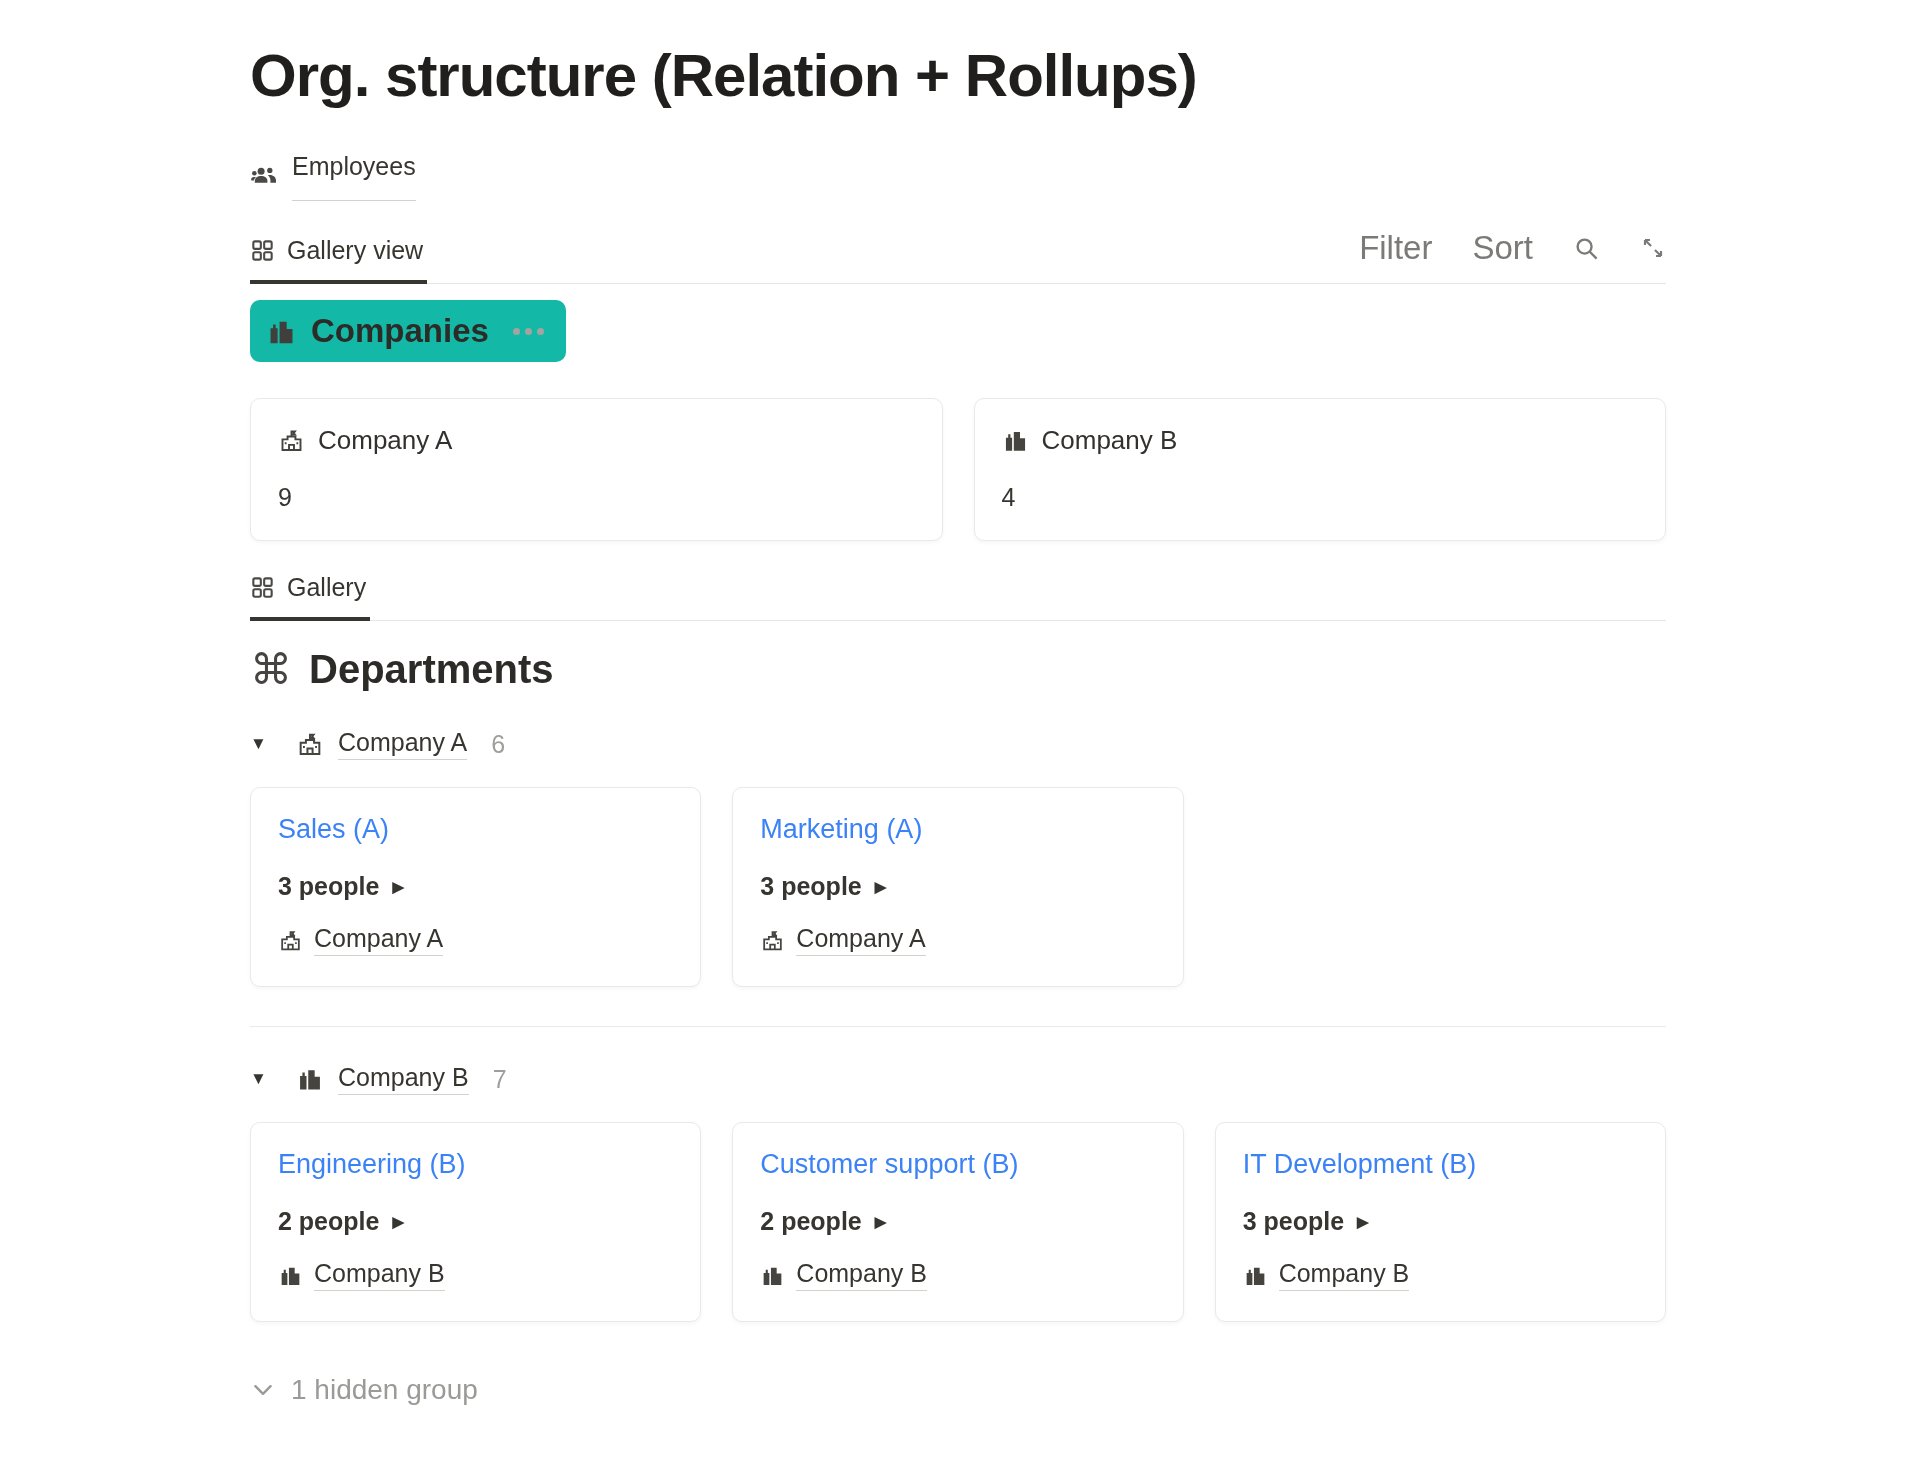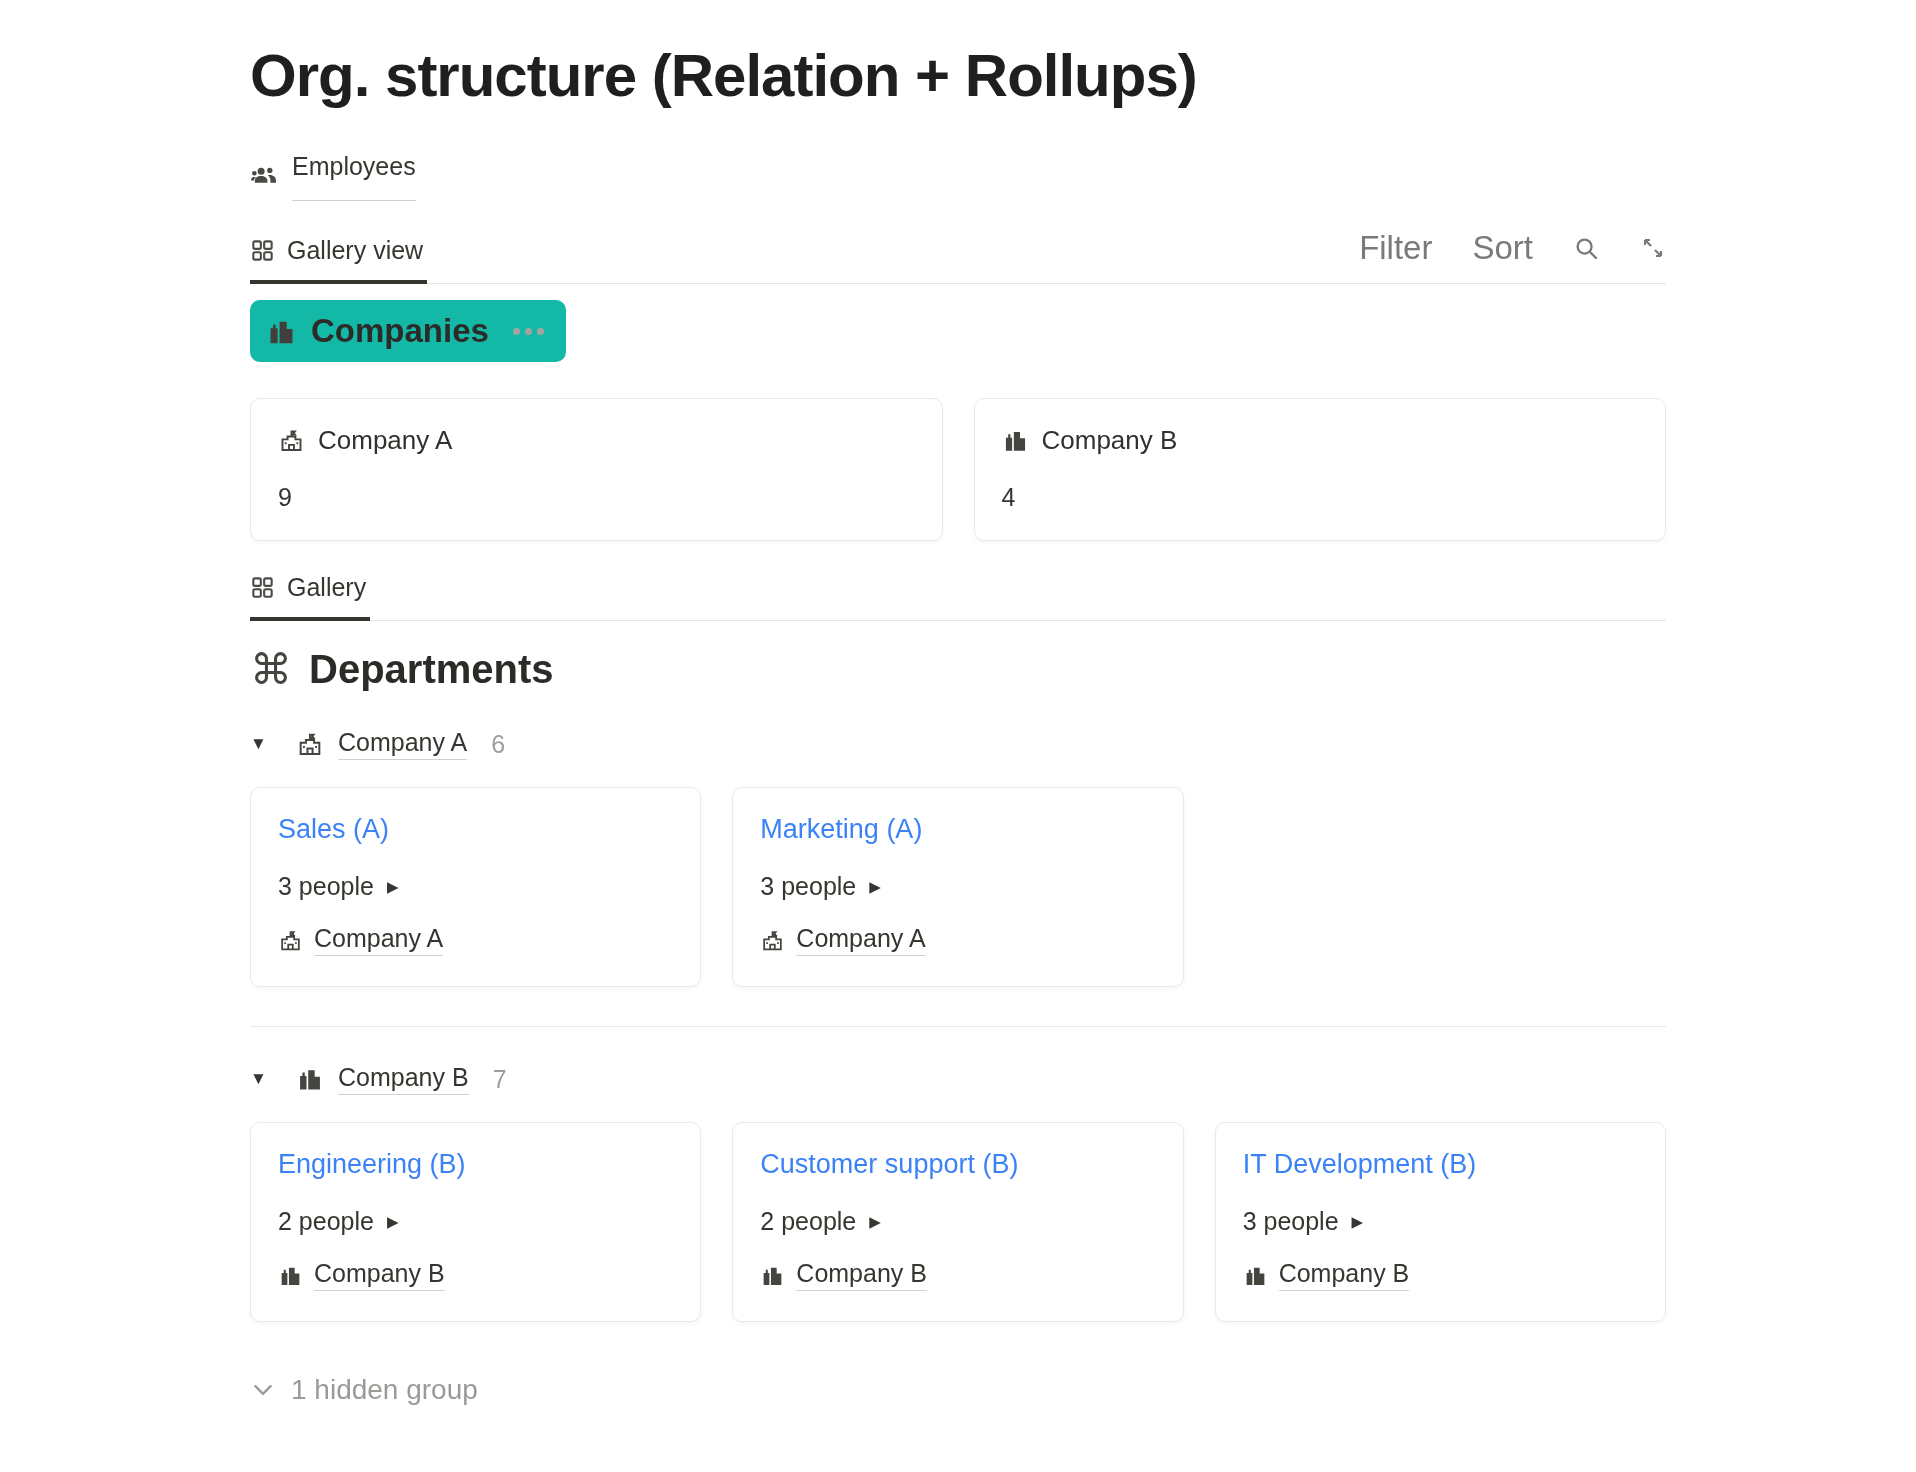--- a/index.html
+++ b/index.html
@@ -72,21 +72,21 @@
     box-shadow:0 2px 4px rgba(15,15,15,0.04);
     padding:26px 27px; cursor:pointer;
   }
   .company-card { height:143px; }
   .dept-card { height:200px; }
   .card-title-row { display:flex; align-items:center; gap:13px; font-size:26px; font-weight:500; color:#32312d; }
   .card-title-row .icon { color:#45443f; }
   .card-value { margin-top:27px; font-size:25px; color:#37352f; }
 
   .dept-title { font-size:27px; font-weight:500; color:#3b82f6; }
-  .people-row { margin-top:27px; display:flex; align-items:center; gap:13px; font-size:25px; color:#37352f; }
+  .people-row { margin-top:27px; display:flex; align-items:center; gap:13px; font-size:25px; color:#37352f;font-weight:bold; }
   .tri-right { font-size:15px; color:#37352f; line-height:1; }
   .company-link-row { margin-top:23px; display:flex; align-items:center; gap:11px; font-size:25px; width:fit-content; }
   .company-link-row .icon { color:#45443f; }
   .ulink { border-bottom:1px solid #d3d2cf; padding-bottom:2px; }
 
   
   .dept-heading {
     margin-top:26px;
     display:flex; align-items:center; gap:17px;
     font-size:40px; font-weight:700; color:#2c2b28;

